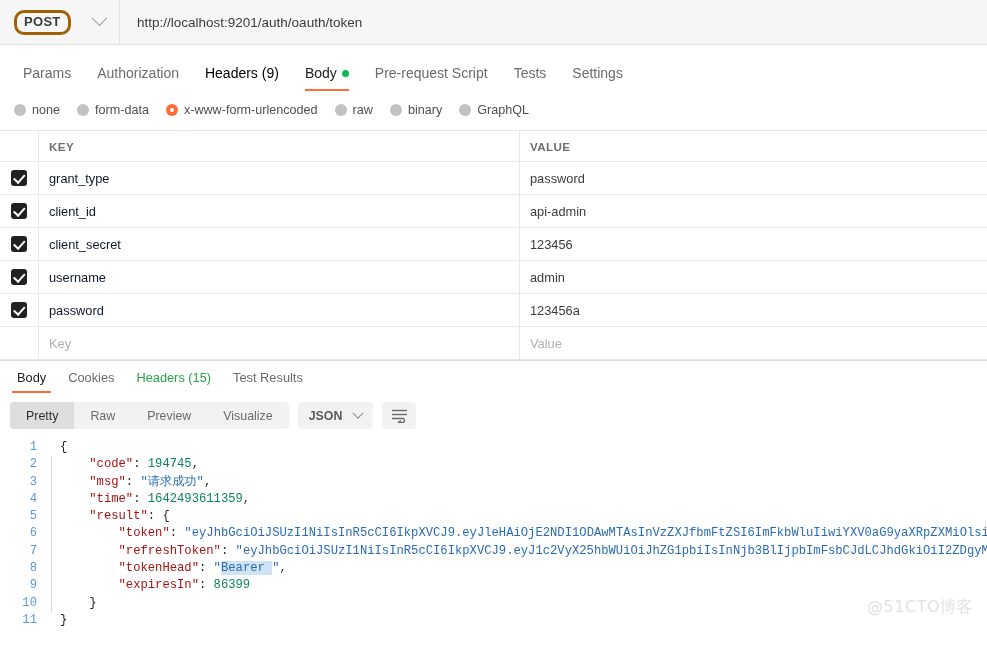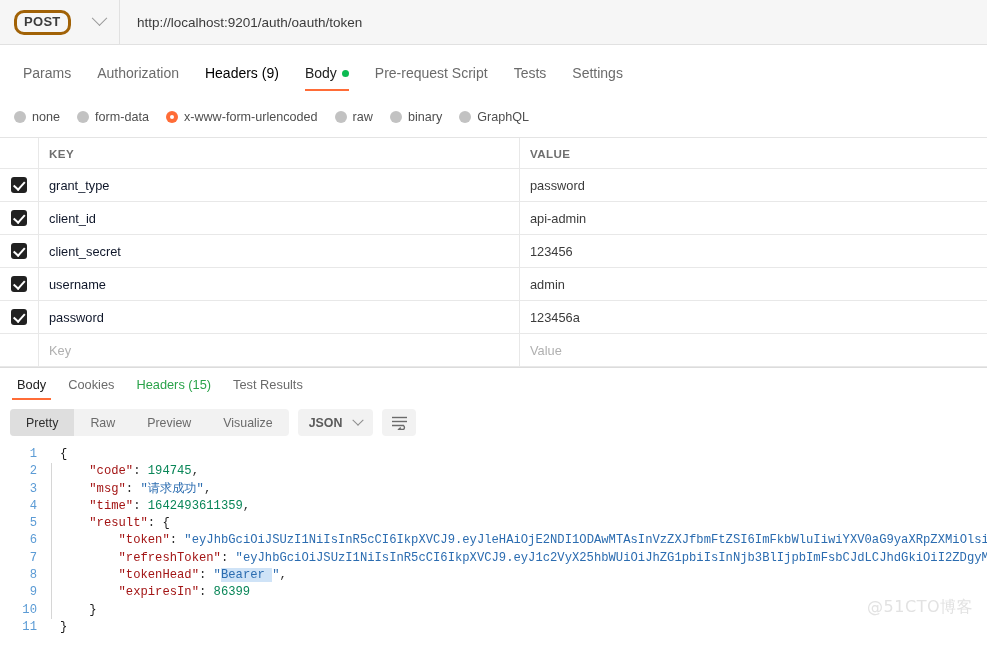--- a/index.html
+++ b/index.html
@@ -69,21 +69,21 @@
   .dot-green {
     width: 7px; height: 7px; border-radius: 50%;
     background: #0cbb52; display: inline-block;
   }
 
   
   .radios {
     display: flex; align-items: center;
     padding: 12px 0 0 14px; gap: 17px;
   }
-  .radio-item { display: flex; align-items: center; gap: 6px; margin-top: 7px; }
+  .radio-item { display: flex; align-items: center; gap: 6px; }
   .radio {
     width: 12px; height: 12px; border-radius: 50%;
     background: #c2c2c2; flex: none;
   }
   .radio.on { background: #ff6c37; position: relative; }
   .radio.on::after {
     content:''; position:absolute; left:3.6px; top:3.6px;
     width:4.8px; height:4.8px; border-radius:50%; background:#ffffff;
   }
   .radio-label { font-size: 12.6px; color: #4f4f4f; }

